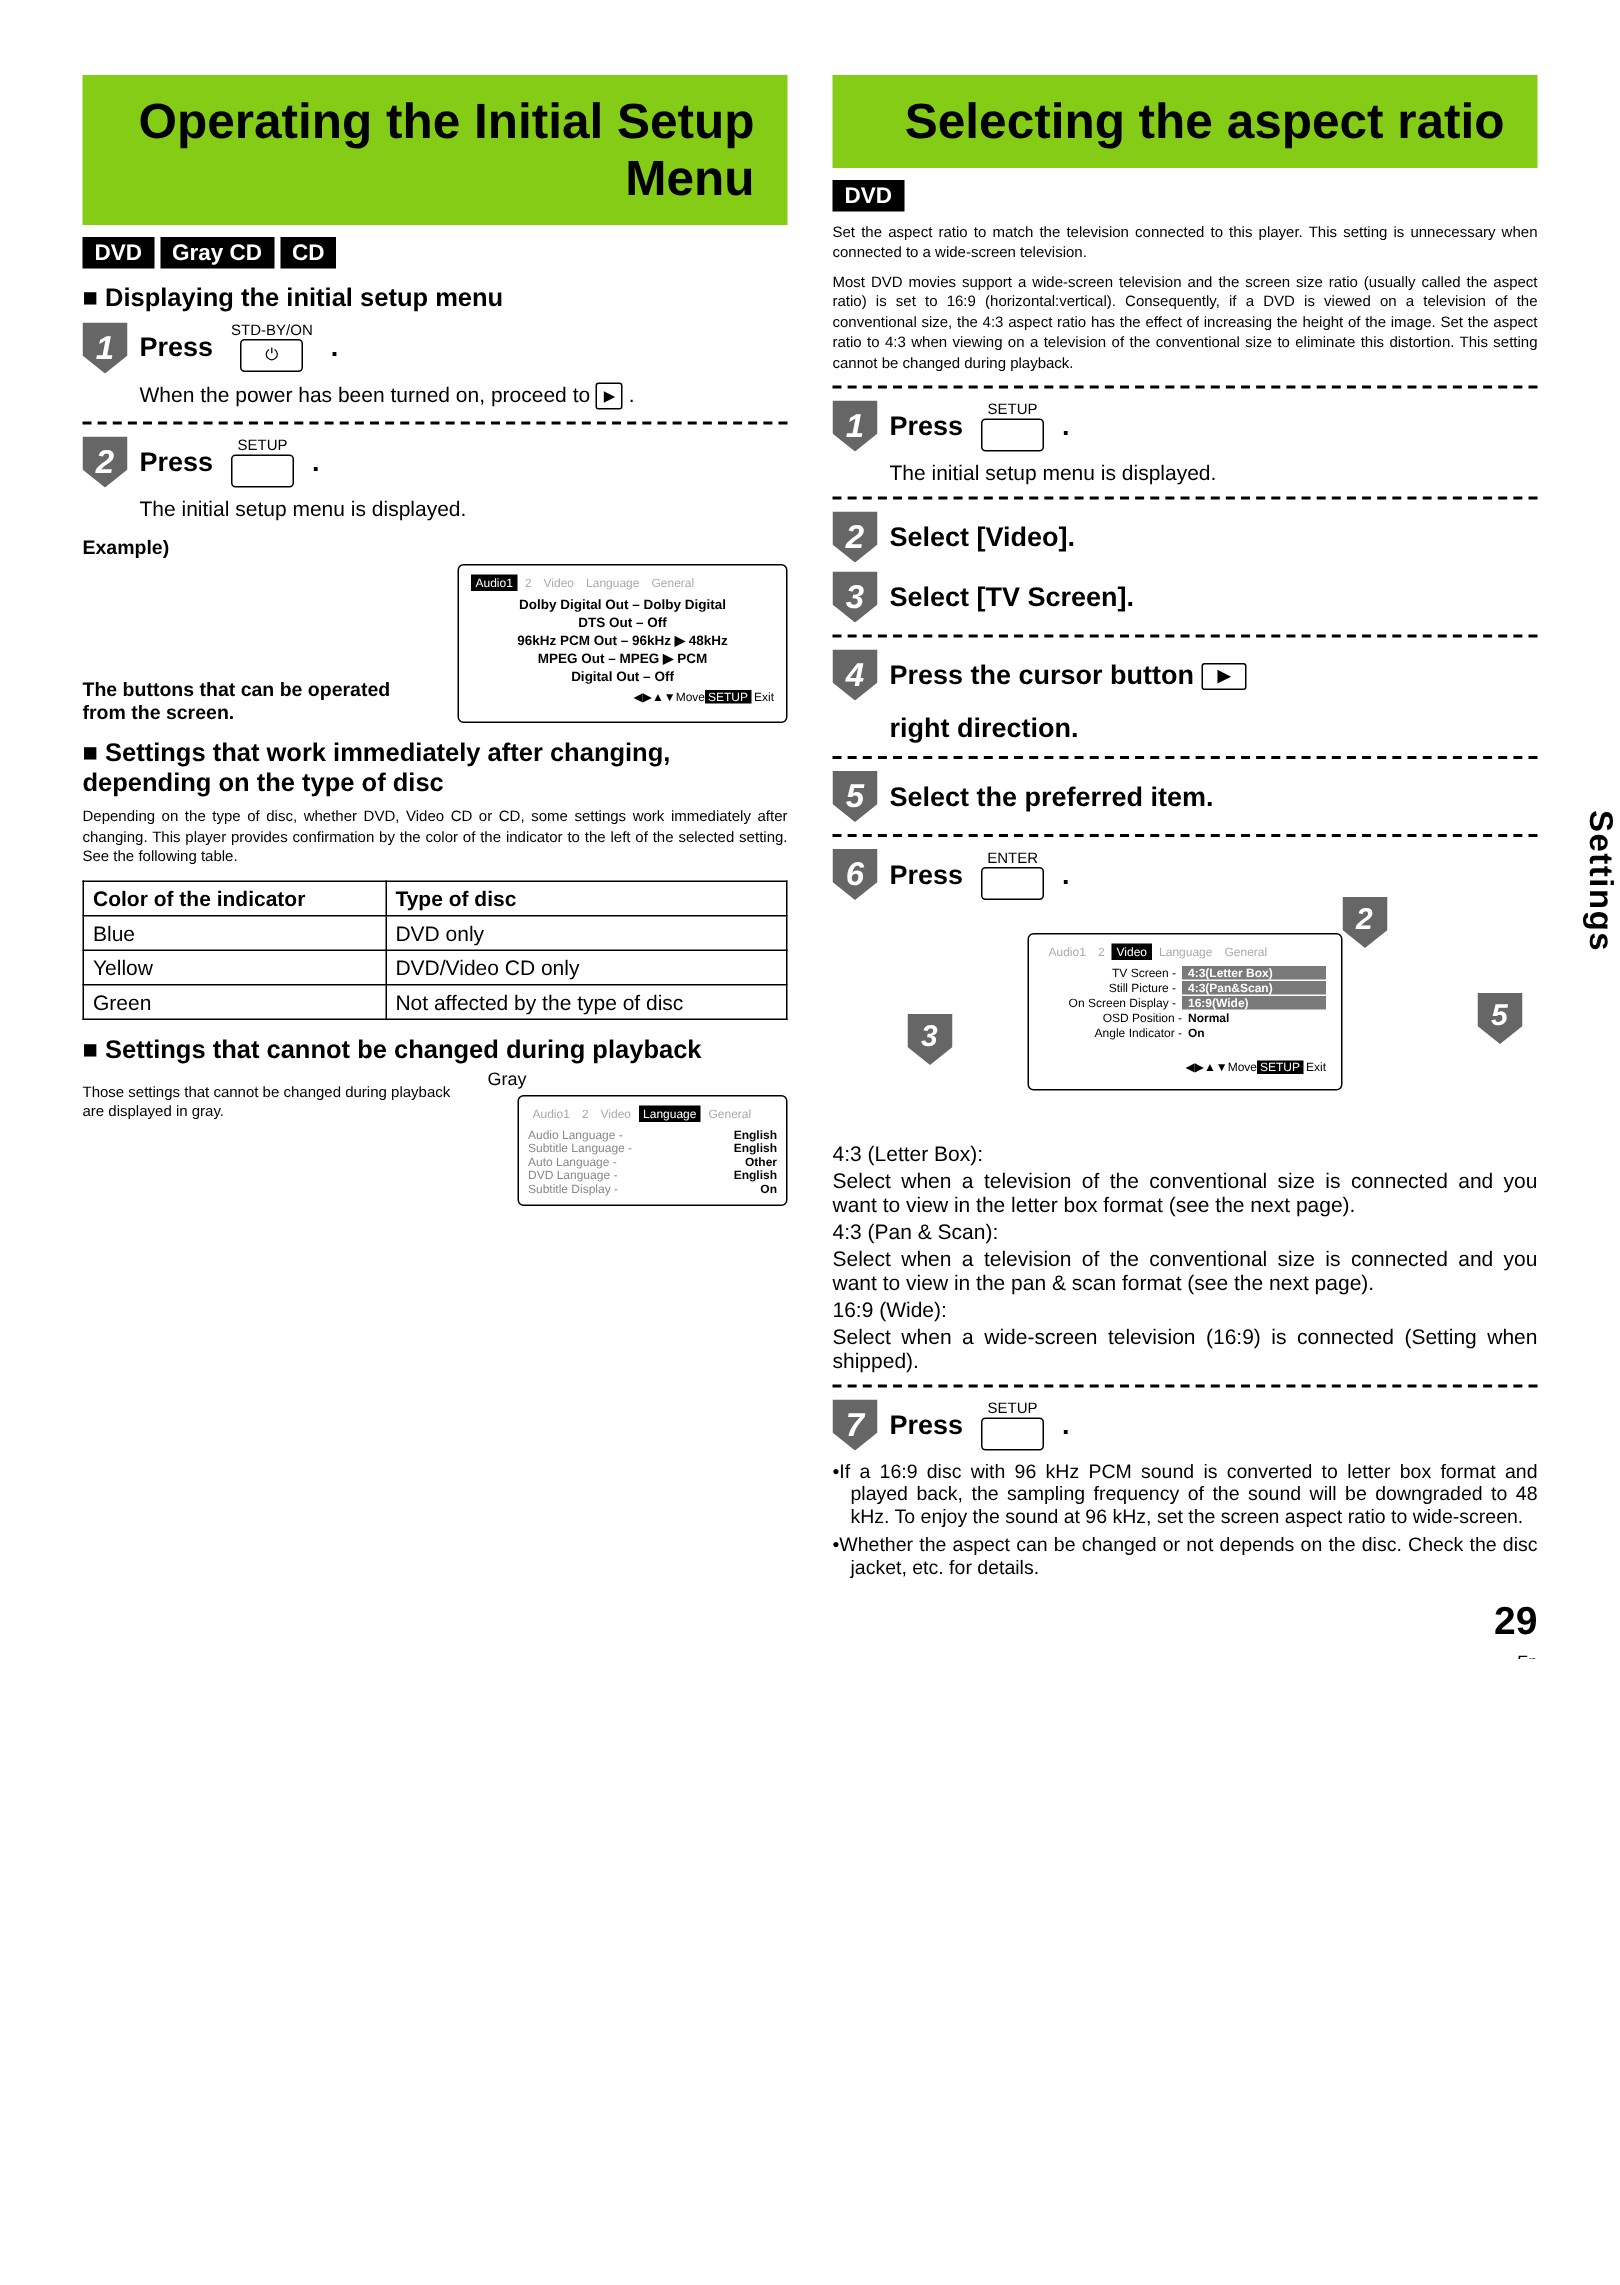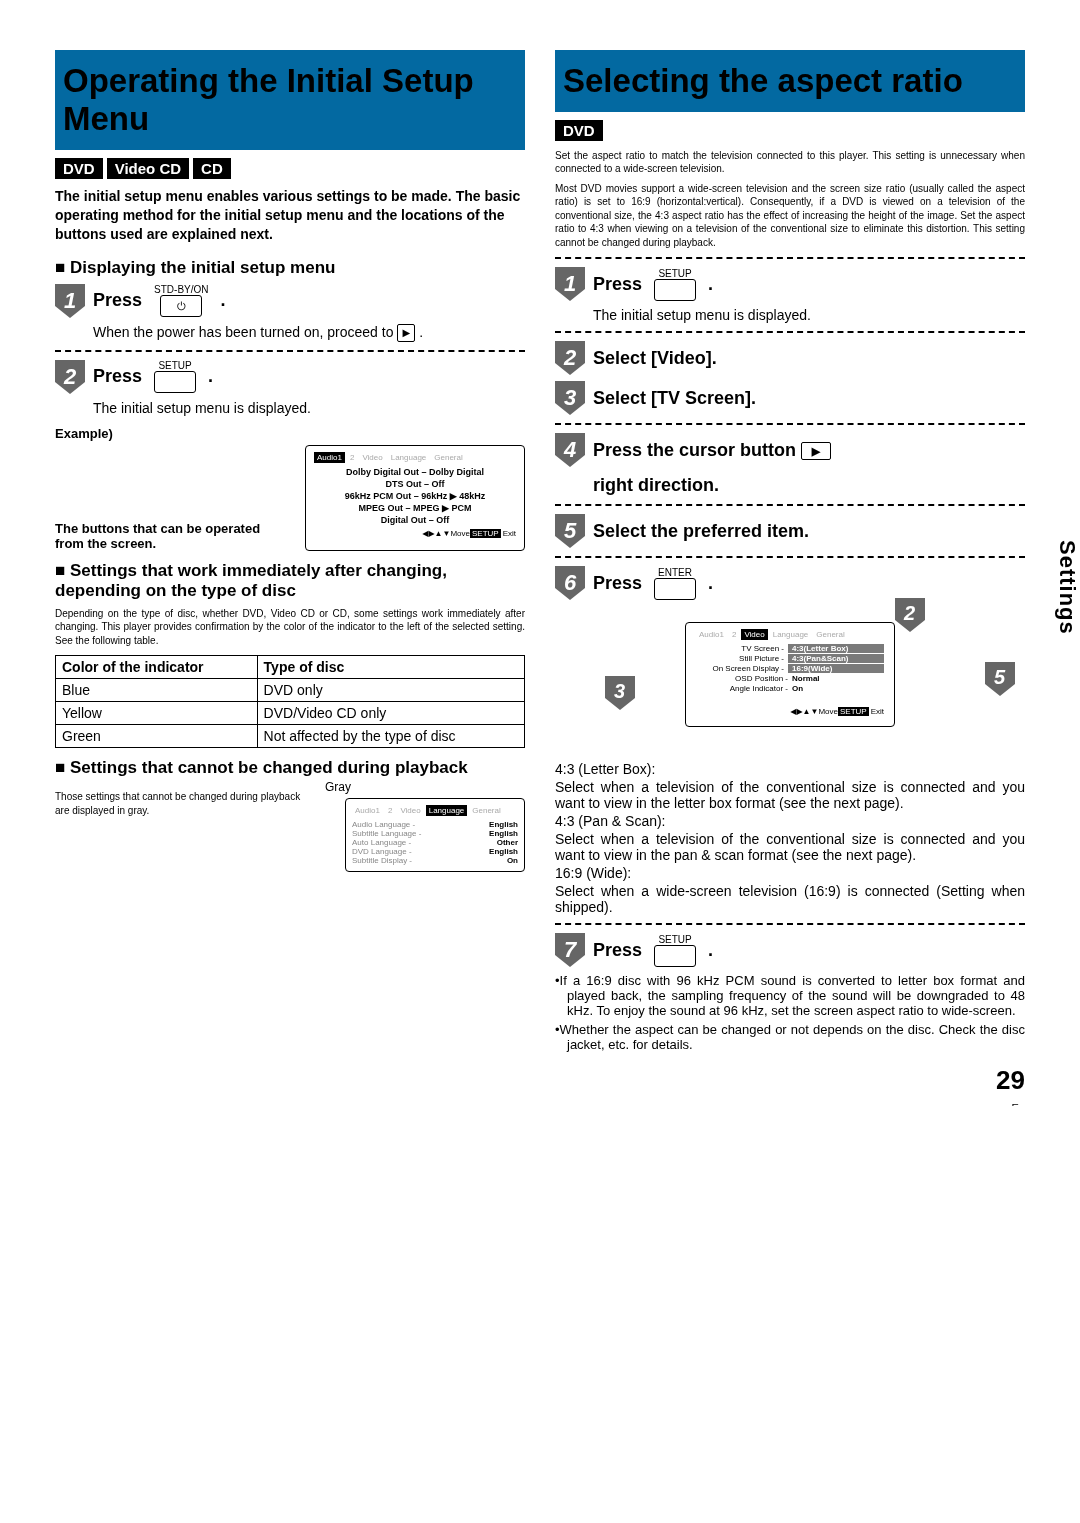--- a/index.html
+++ b/index.html
@@ -1,19 +1,19 @@
 <!DOCTYPE html>
 <html><head>
 <meta charset="utf-8">
 <style>
   * { margin: 0; padding: 0; box-sizing: border-box; }
   body { font-family: Arial, Helvetica, sans-serif; background: #fff; color: #000; width: 1080px; padding: 50px 55px; }
   .page { display: flex; gap: 30px; position: relative; }
   .col { flex: 1; min-width: 0; }
-  .section-title { background: #0369a1; font-size: 33px; font-weight: bold; padding: 12px 8px; line-height: 1.15; margin-bottom: 8px; }
+  .section-title { background: #84cc16; font-size: 33px; font-weight: bold; padding: 12px 22px; line-height: 1.15; margin-bottom: 8px; text-align: right; }
   .badges { display: flex; gap: 4px; margin: 8px 0; }
   .badge { background: #000; color: #fff; font-size: 15px; font-weight: bold; padding: 2px 8px; }
   .lead { font-size: 14px; font-weight: bold; line-height: 1.35; margin: 8px 0 14px; }
   .sub { font-size: 17px; font-weight: bold; margin: 10px 0 6px; }
   .sub::before { content: "\25A0  "; }
   .step-row { display: flex; align-items: center; gap: 8px; margin: 6px 0; }
   .step-num { position: relative; width: 30px; height: 34px; display: flex; align-items: center; justify-content: center; }
   .step-num svg { position: absolute; top:0; left:0; }
   .step-num span { position: relative; color: #fff; font-size: 22px; font-weight: bold; font-style: italic; }
   .step-text { font-size: 18px; font-weight: bold; }
@@ -66,24 +66,23 @@
 </style>
 </head>
 <body>
 
 <div class="page">
 
   <div class="col">
     <div class="section-title">Operating the Initial Setup Menu</div>
     <div class="badges">
       <span class="badge">DVD</span>
-      <span class="badge">Video CD</span>
+      <span class="badge">Gray CD</span>
       <span class="badge">CD</span>
     </div>
-    <p class="lead">The initial setup menu enables various settings to be made. The basic operating method for the initial setup menu and the locations of the buttons used are explained next.</p>
 
     <div class="sub">Displaying the initial setup menu</div>
 
     <div class="step-row">
       <div class="step-num">
         <svg width="30" height="34" viewBox="0 0 30 34">
             <polygon points="0,0 30,0 30,22 15,34 0,22" fill="#666"></polygon>
           </svg>
         <span>1</span>
       </div>

